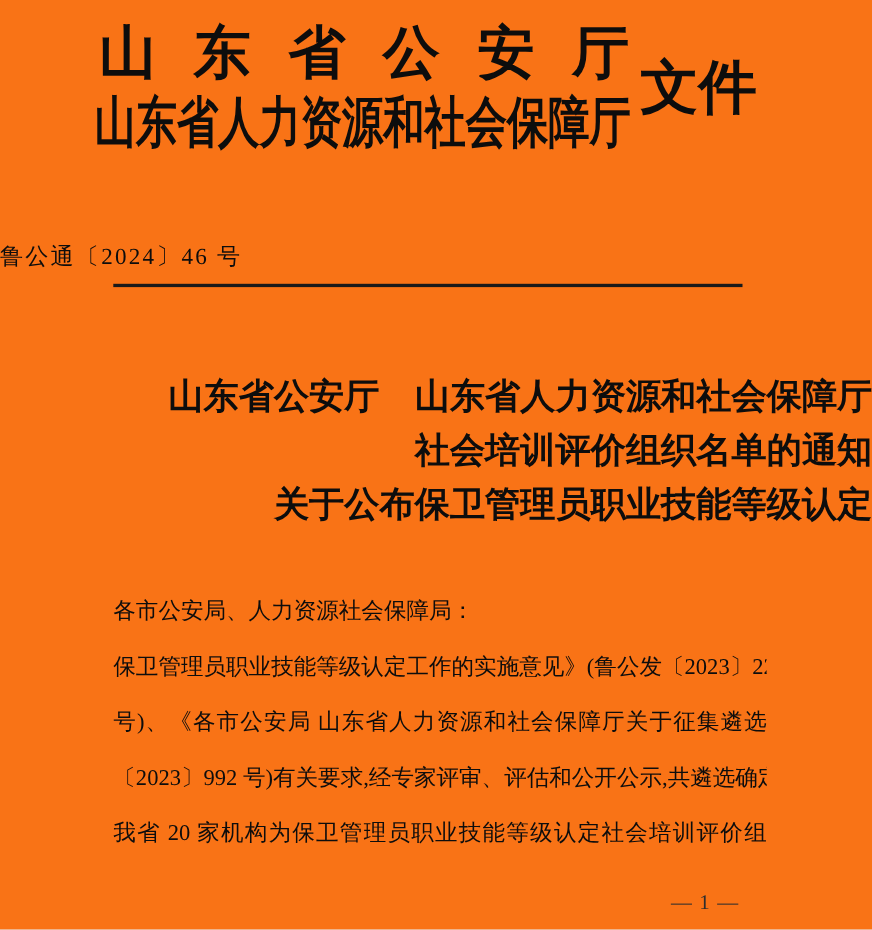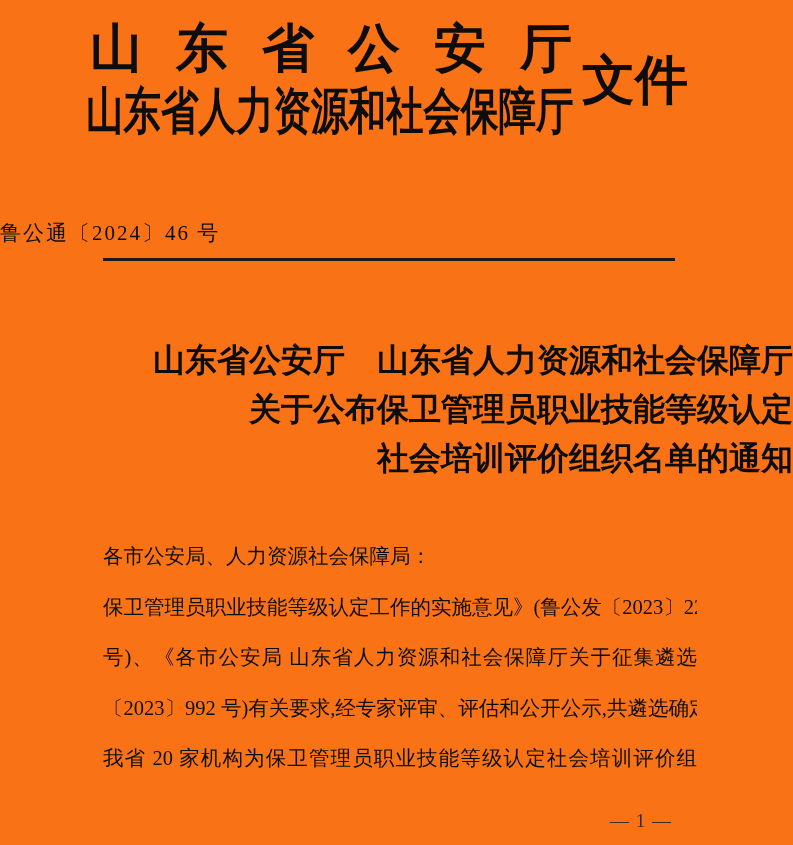--- a/index.html
+++ b/index.html
@@ -107,22 +107,22 @@
   <div class="lh-line2">山东省人力资源和社会保障厅</div>
 
   <div class="lh-doc">文件</div>
 
   <div class="doc-number">鲁公通〔2024〕46 号</div>
 
   <div class="rule"></div>
 
   <div class="title">
     <div>山东省公安厅　山东省人力资源和社会保障厅</div>
+    <div>社会培训评价组织名单的通知</div>
     <div>关于公布保卫管理员职业技能等级认定</div>
-    <div>社会培训评价组织名单的通知</div>
   </div>
 
   <div class="body-block">
     <div class="bline">各市公安局、人力资源社会保障局：</div>
     <div class="bline justify">保卫管理员职业技能等级认定工作的实施意见》(鲁公发〔2023〕223</div>
     <div class="bline justify">号)、《各市公安局 山东省人力资源和社会保障厅关于征集遴选</div>
     <div class="bline justify">〔2023〕992 号)有关要求,经专家评审、评估和公开公示,共遴选确定</div>
     <div class="bline justify">我省 20 家机构为保卫管理员职业技能等级认定社会培训评价组</div>
   </div>
 

